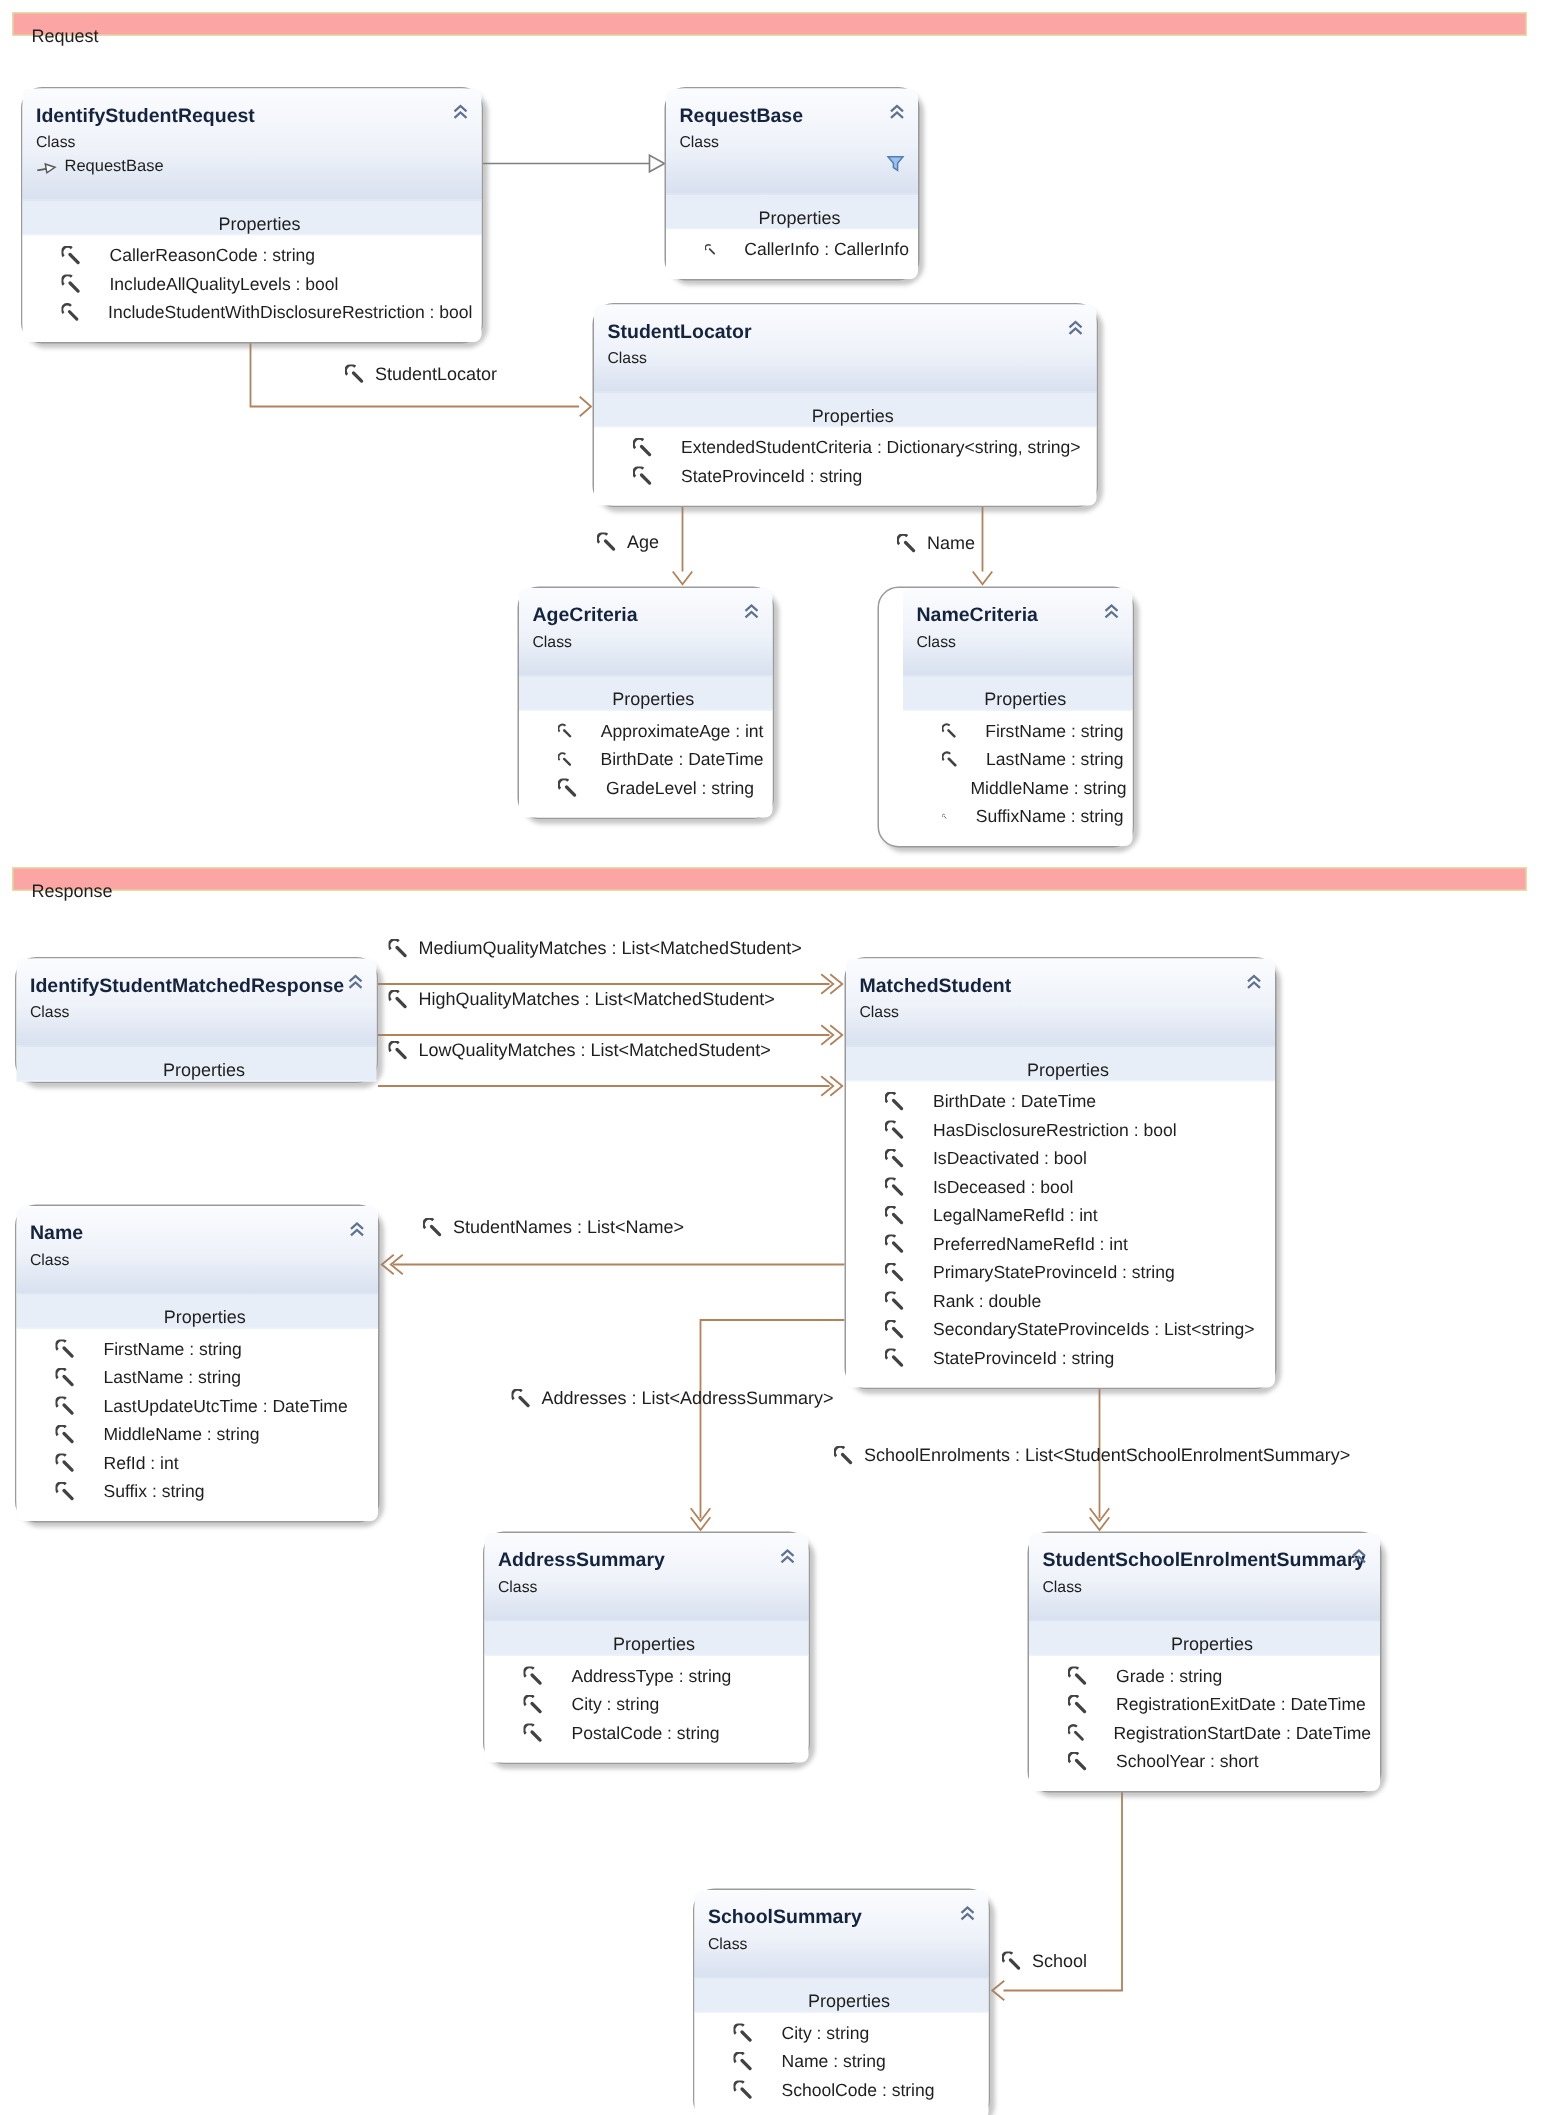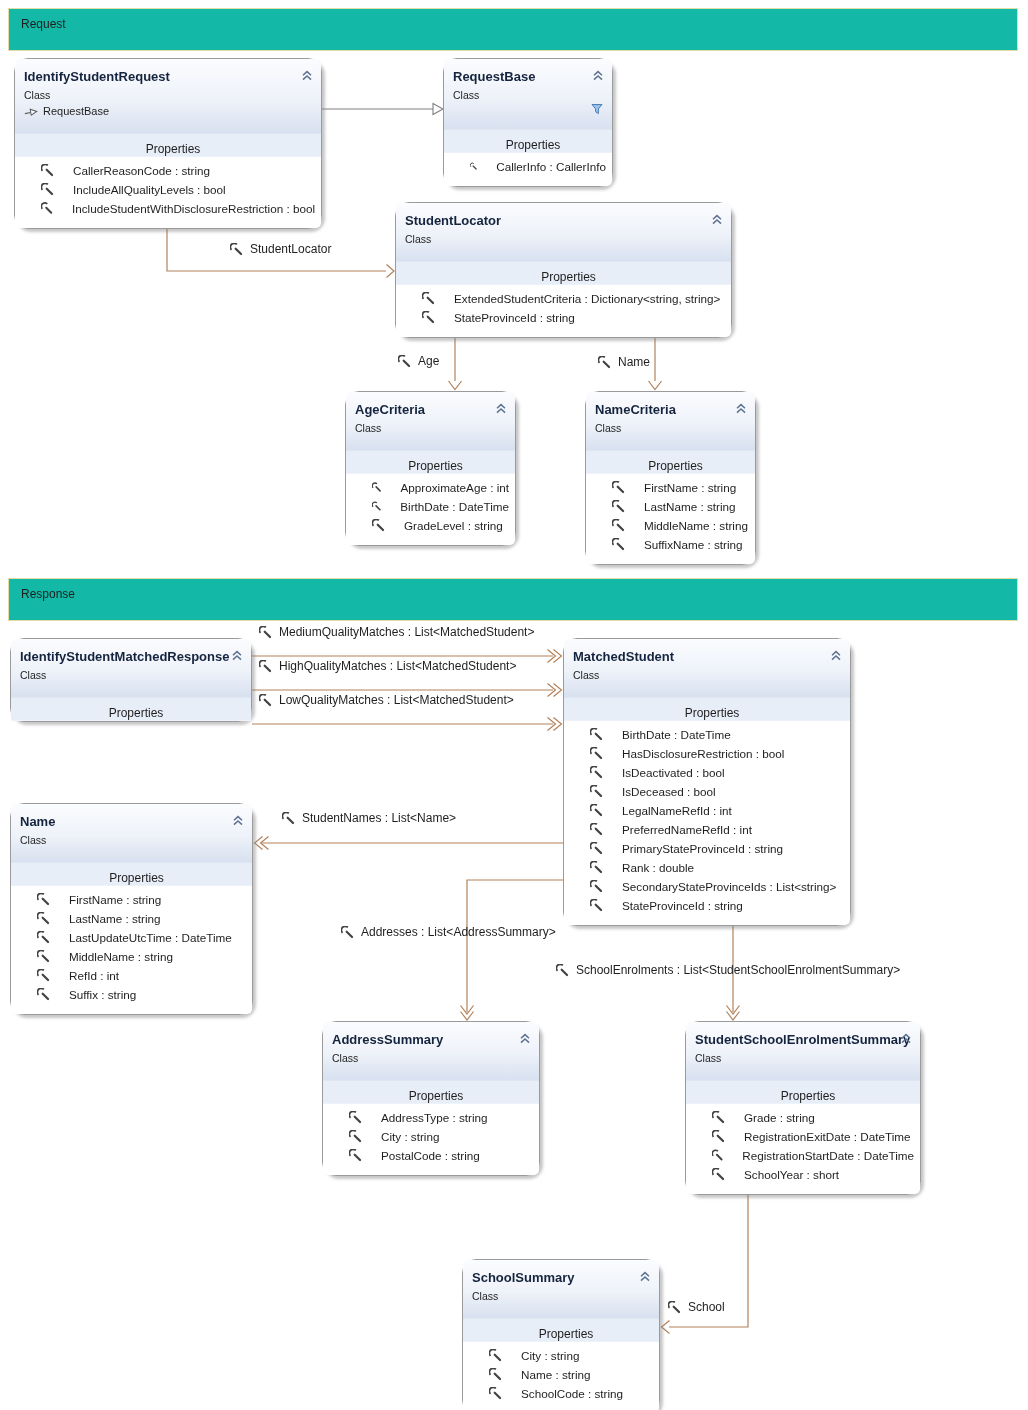--- a/index.html
+++ b/index.html
@@ -1,18 +1,18 @@
 <!DOCTYPE html>
 <html><head>
 <meta charset="utf-8">
 <style>
   html,body{margin:0;padding:0;background:#ffffff;}
   .canvas{position:relative;width:1028px;height:1410px;background:#ffffff;overflow:hidden;
           font-family:"Liberation Sans","DejaVu Sans",sans-serif;}
-  .band{position:absolute;left:8px;width:1010px;height:43px;background:#14b8a6;border:1px solid #e2dda5;
+  .band{position:absolute;left:8px;width:1010px;height:16px;background:#fca5a5;border:1px solid #e2dda5;
         font-size:12px;color:#1f1f1f;line-height:30px;padding-left:12px;box-sizing:border-box;}
   .wires{position:absolute;left:0;top:0;pointer-events:none;}
   .classbox{position:absolute;background:#ffffff;border:1px solid #9a9a9a;border-radius:14px;
             box-shadow:3px 3px 3px rgba(130,130,130,.45);box-sizing:border-box;}
   .cb-header{position:relative;background:linear-gradient(180deg,#fbfcfe 0%,#eef2f9 55%,#d8e1f0 100%);
              border-radius:5px 5px 0 0;padding:8px 9px 14px 9px;}
   .cb-title{font-size:13px;font-weight:bold;color:#15243e;line-height:20px;display:block;white-space:nowrap;}
   .cb-kind{font-size:10.5px;color:#1e1e1e;line-height:16px;display:block;}
   .cb-base{font-size:11px;color:#1e1e1e;height:16px;display:flex;align-items:center;gap:5px;white-space:nowrap;}
   .cb-filter{height:12px;display:flex;justify-content:flex-end;margin-top:0;}
@@ -226,21 +226,21 @@
           </div>
           <div class="cb-prop">
             <svg width="13" height="13" viewBox="0 0 16 16">
               <path d="M8.4 1.8 A4.1 4.1 0 1 0 1.8 8.4" fill="none" stroke="#424242" stroke-width="2.2"></path>
               <path d="M7 7 L13.6 13.6" stroke="#424242" stroke-width="2.7" stroke-linecap="round"></path>
             </svg>
             <span>GradeLevel : string</span>
           </div>
         </div>
       </div>
-      <div class="classbox" style="left: 585px; top: 391px; width: 171px;">
+      <div class="classbox" style="left: 585px; top: 391px; width: 171px; padding-left: 16px;">
         <div class="cb-header">
           <span class="cb-title">NameCriteria</span>
           <span class="cb-kind">Class</span>
           <span class="cb-collapse"><svg width="12" height="11" viewBox="0 0 12 11">
               <path d="M2 5.2 L6 1.6 L10 5.2 M2 9.6 L6 6 L10 9.6" fill="none" stroke="#5e7191" stroke-width="1.5"></path>
             </svg></span>
         </div>
         <div class="cb-props-header">
           <svg width="9" height="9" viewBox="0 0 9 9">
             <polygon points="8,1 8,8 1,8" fill="#3b3b3b"></polygon>

